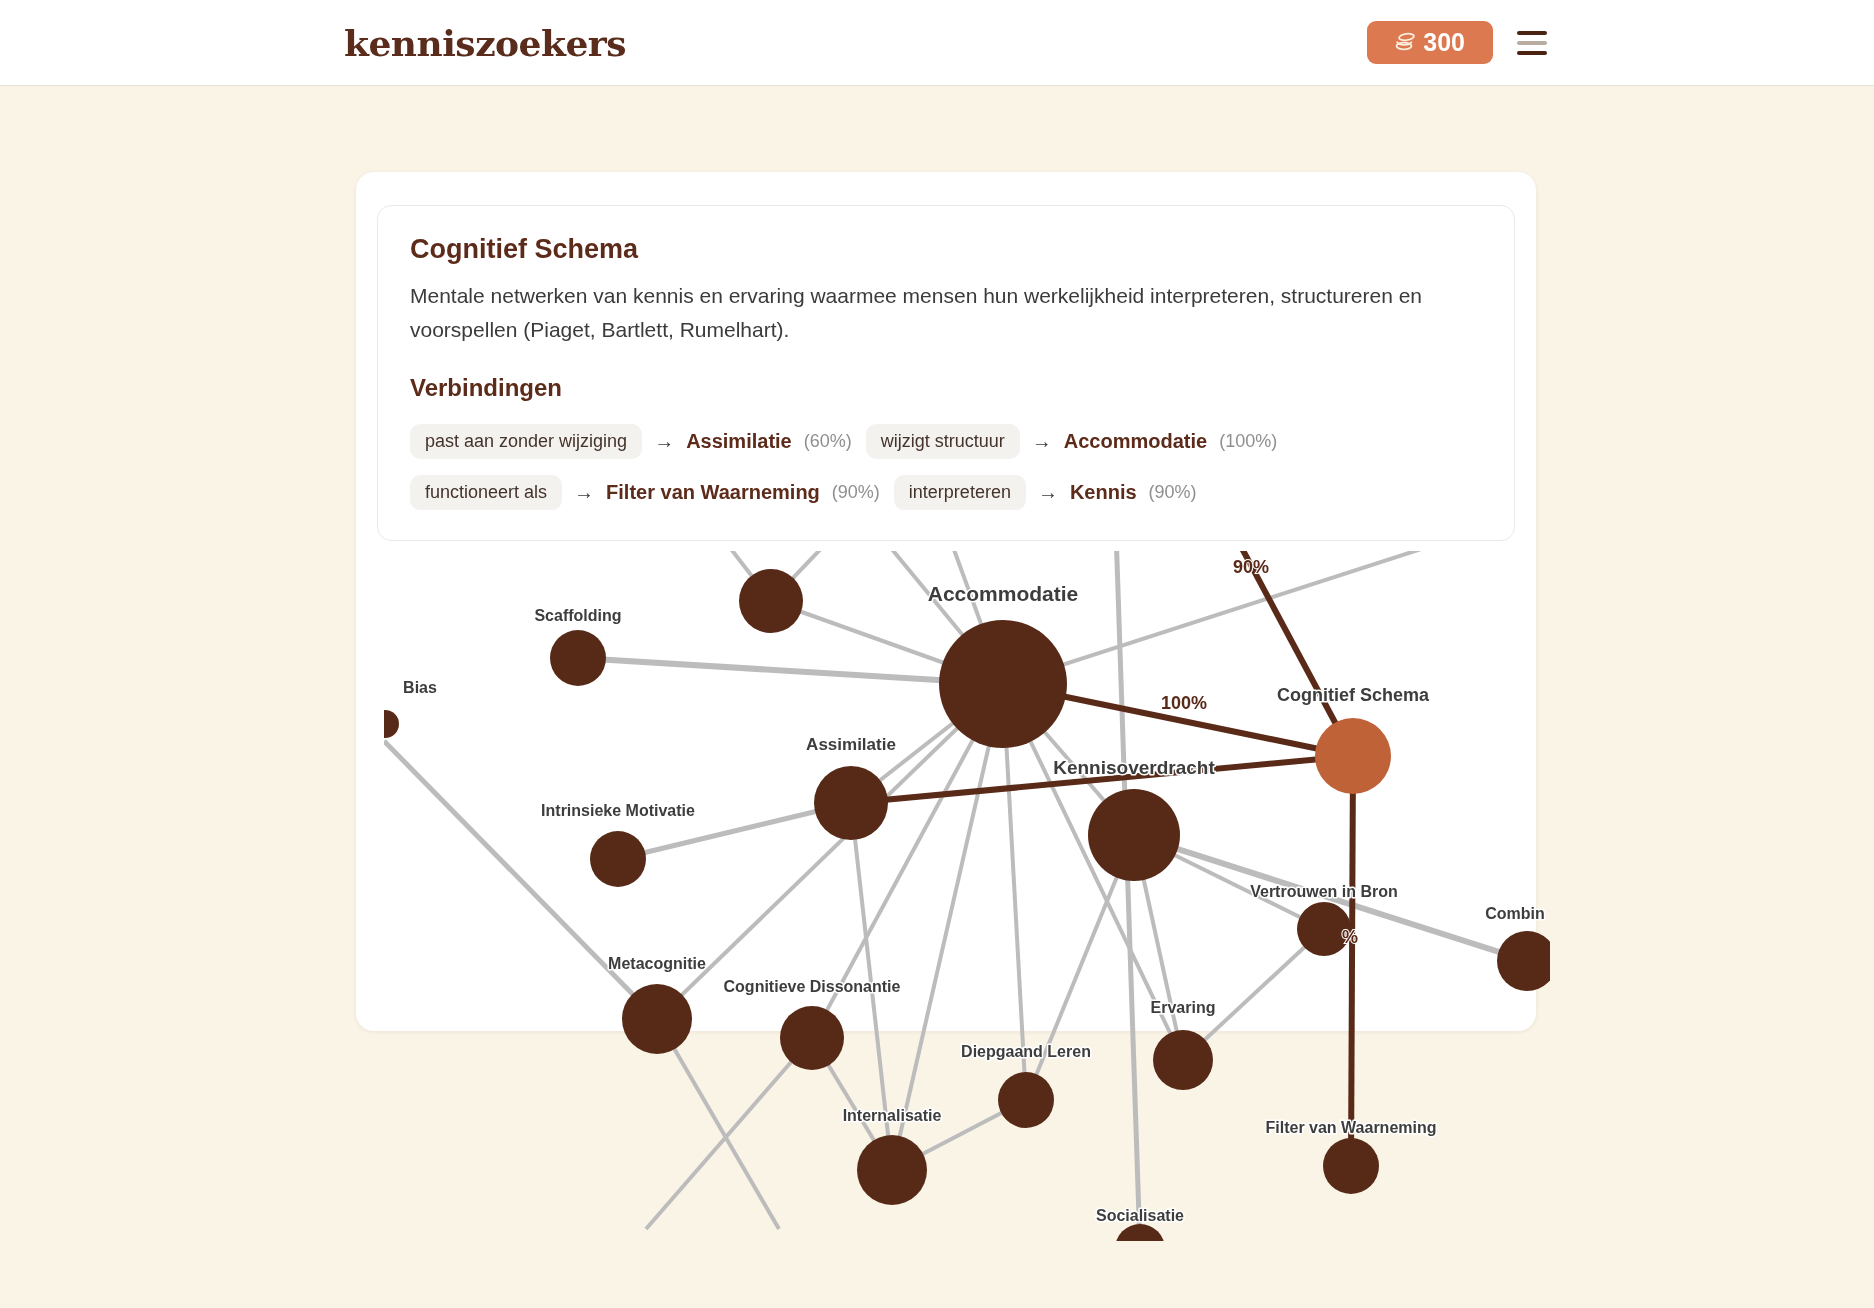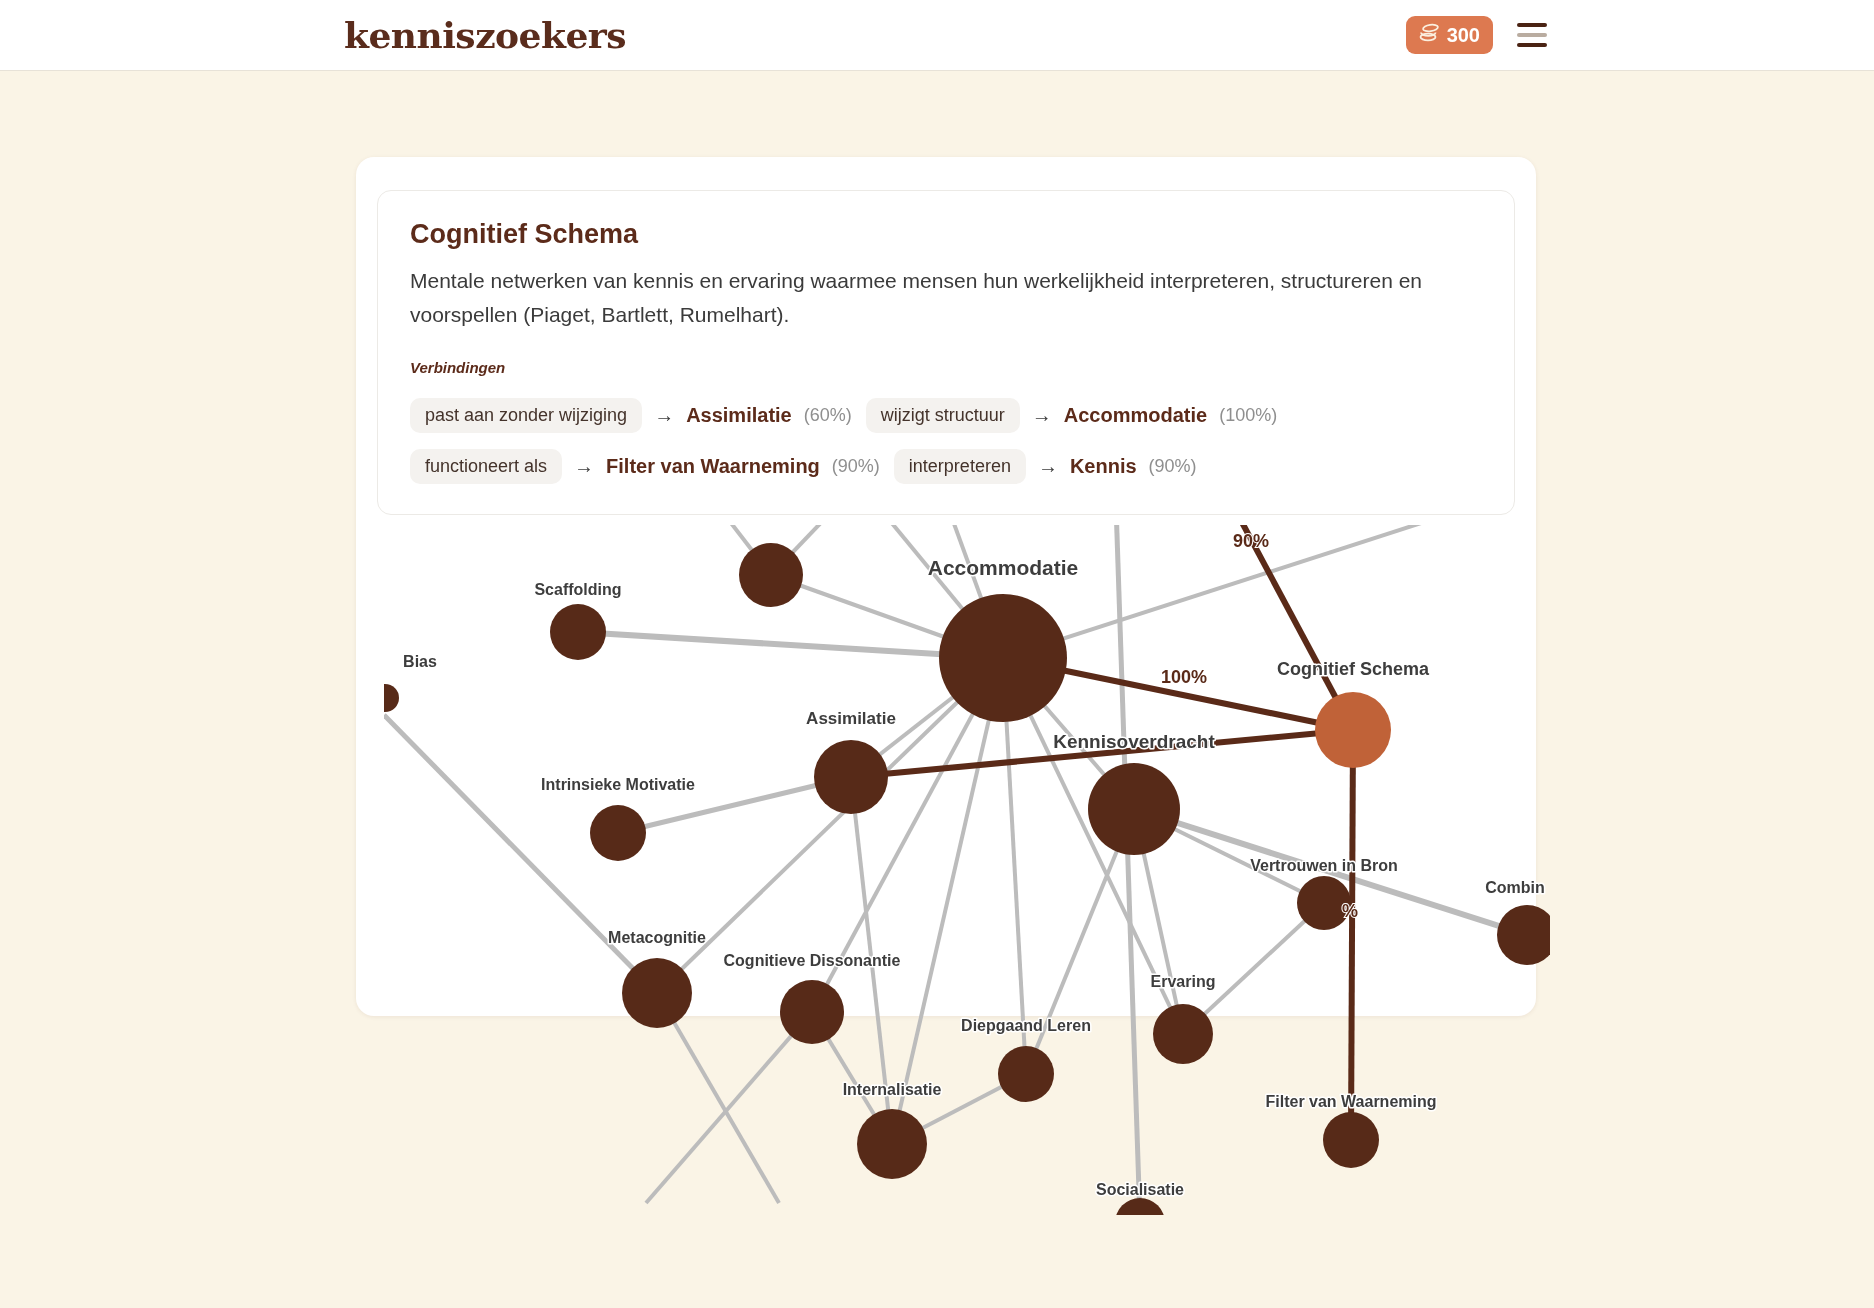--- a/index.html
+++ b/index.html
@@ -1,34 +1,34 @@
 <!DOCTYPE html>
 <html><head>
 <meta charset="utf-8">
 <style>
   * { margin: 0; padding: 0; box-sizing: border-box; }
   html, body { width: 1874px; height: 1308px; overflow: hidden; }
   body { background: #FAF4E6; font-family: "Liberation Sans", sans-serif; }
 
   
   .topbar {
-    height: 71px; background: #ffffff; border-bottom: 1px solid #E7E2D8;
+    height: 86px; background: #ffffff; border-bottom: 1px solid #E7E2D8;
     display: flex; align-items: center; justify-content: space-between;
     padding: 0 327px 0 344px;
   }
   .logo {
     font-family: "DejaVu Serif", serif; font-weight: 700;
     font-size: 36px; color: #5A2C1C; letter-spacing: -0.5px;
   }
   .topbar-right { display: flex; align-items: center; gap: 24px; }
   .coin-badge {
     display: inline-flex; align-items: center; gap: 7px;
     background: #DD7950; color: #ffffff; border: none;
-    border-radius: 9px; padding: 7px 13px;
-    font-size: 20px; font-weight: 700; cursor: pointer;
+    border-radius: 9px; padding: 7px 28px;
+    font-size: 25px; font-weight: 700; cursor: pointer;
     font-family: "Liberation Sans", sans-serif;
   }
   .hamburger { width: 30px; display: flex; flex-direction: column; gap: 6px; cursor: pointer; background: none; border: none; }
   .hamburger span { display: block; height: 4px; border-radius: 2px; }
   .hamburger .bar-top    { background: #4A2313; }
   .hamburger .bar-mid    { background: #B9ACA0; }
   .hamburger .bar-bottom { background: #4A2313; }
 
   
   .page { padding: 58px 0 0 356px; }
@@ -42,21 +42,21 @@
   }
   .info-panel {
     border: 1px solid #ECEAE6; border-radius: 14px;
     padding: 28px 32px 30px; margin-top: 12px;
   }
   .info-heading { font-size: 27px; font-weight: 700; color: #5C2B1A; }
   .info-desc {
     margin-top: 14px; font-size: 21px; line-height: 1.6;
     color: #3B3B3B; max-width: 1075px;
   }
-  .connections-title { margin-top: 28px; font-size: 15px; font-weight: 700; color: #5C2B1A; font-style: italic; }
+  .connections-title { margin-top: 28px; font-size: 24px; font-weight: 700; color: #5C2B1A; }
   .connections { margin-top: 22px; display: flex; flex-wrap: wrap; gap: 16px 14px; align-items: flex-start; max-width: 1090px; }
   .connection { display: inline-flex; align-items: center; gap: 12px; }
   .conn-chip {
     background: #F4F2EF; border-radius: 10px; padding: 7px 15px;
     font-size: 18px; color: #44332B; white-space: nowrap;
   }
   .conn-arrow { font-size: 20px; color: #3B3B3B; }
   .conn-target { font-size: 20px; font-weight: 700; color: #5C2B1A; white-space: nowrap; }
   .conn-weight { font-size: 18px; color: #8F8F8F; }
 

